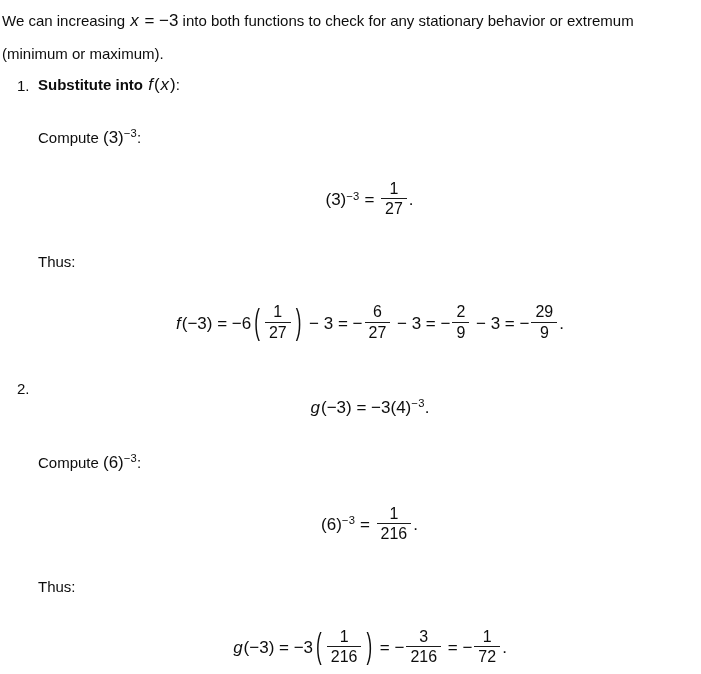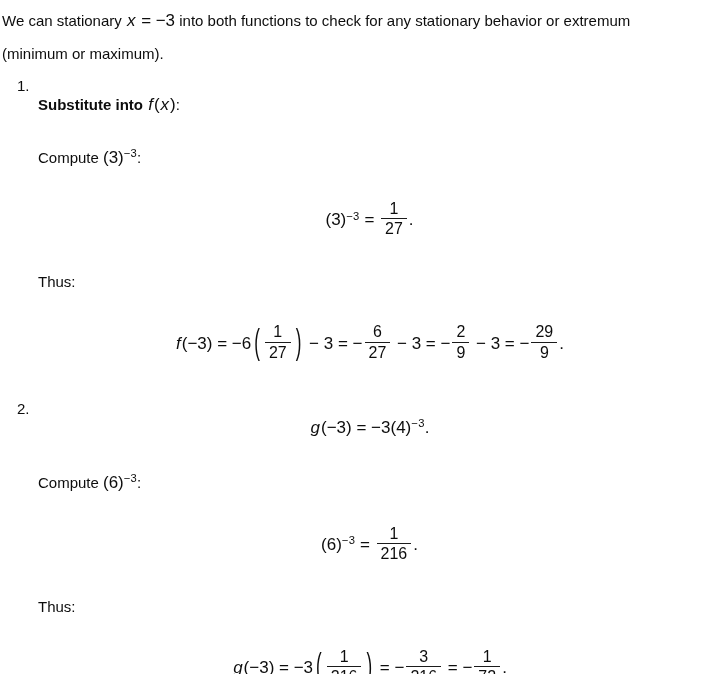--- a/index.html
+++ b/index.html
@@ -43,21 +43,20 @@
     padding-top: 1px;
   }
   .li-body {
     flex: 1;
     min-width: 0;
     padding-left: 1px;
   }
   .li-heading {
     font-size: 15px;
     line-height: 22px;
-    margin-top: 20px;
   }
   .bold {
     font-weight: 600;
   }
   .para {
     font-size: 15px;
     line-height: 22px;
     margin: 31px 0;
   }
   .equation {
@@ -108,21 +107,21 @@
     font-weight: 300;
     margin: 0 3px;
     position: relative;
     top: -1px;
   }
 </style>
 </head>
 <body>
 
 <main class="content">
-  <p class="intro"><span class="plain">We can stationary </span><span class="math"><span class="mi">x</span><span class="mt"> = −3</span></span><span class="plain"> into both functions to check for any stationary behavior or extremum (minimum or maximum).</span></p>
+  <p class="intro"><span class="plain">We can increasing </span><span class="math"><span class="mi">x</span><span class="mt"> = −3</span></span><span class="plain"> into both functions to check for any stationary behavior or extremum (minimum or maximum).</span></p>
   <ol class="steps">
       <li class="step">
         <span class="num">1.</span>
         <div class="li-body">
           <div class="li-heading"><span class="bold">Substitute into </span><span class="math"><span class="mi">f</span><span class="mt">(</span><span class="mi">x</span><span class="mt">)</span></span><span class="plain">:</span></div>
           <div class="para"><span class="plain">Compute </span><span class="math"><span class="mt">(3)</span><span class="msup">−3</span></span><span class="plain">:</span></div>
           <div class="equation"><span class="math-display"><span class="mt">(3)</span><span class="msup">−3</span><span class="mt"> = </span><span class="mfrac"><span class="fnum">1</span><span class="fden">27</span></span><span class="mt">.</span></span></div>
           <div class="para"><span class="plain">Thus:</span></div>
           <div class="equation"><span class="math-display"><span class="mi">f</span><span class="mt">(−3) = −6</span><span class="mparen">(</span><span class="mfrac"><span class="fnum">1</span><span class="fden">27</span></span><span class="mparen">)</span><span class="mt"> − 3 = −</span><span class="mfrac"><span class="fnum">6</span><span class="fden">27</span></span><span class="mt"> − 3 = −</span><span class="mfrac"><span class="fnum">2</span><span class="fden">9</span></span><span class="mt"> − 3 = −</span><span class="mfrac"><span class="fnum">29</span><span class="fden">9</span></span><span class="mt">.</span></span></div>
         </div>

